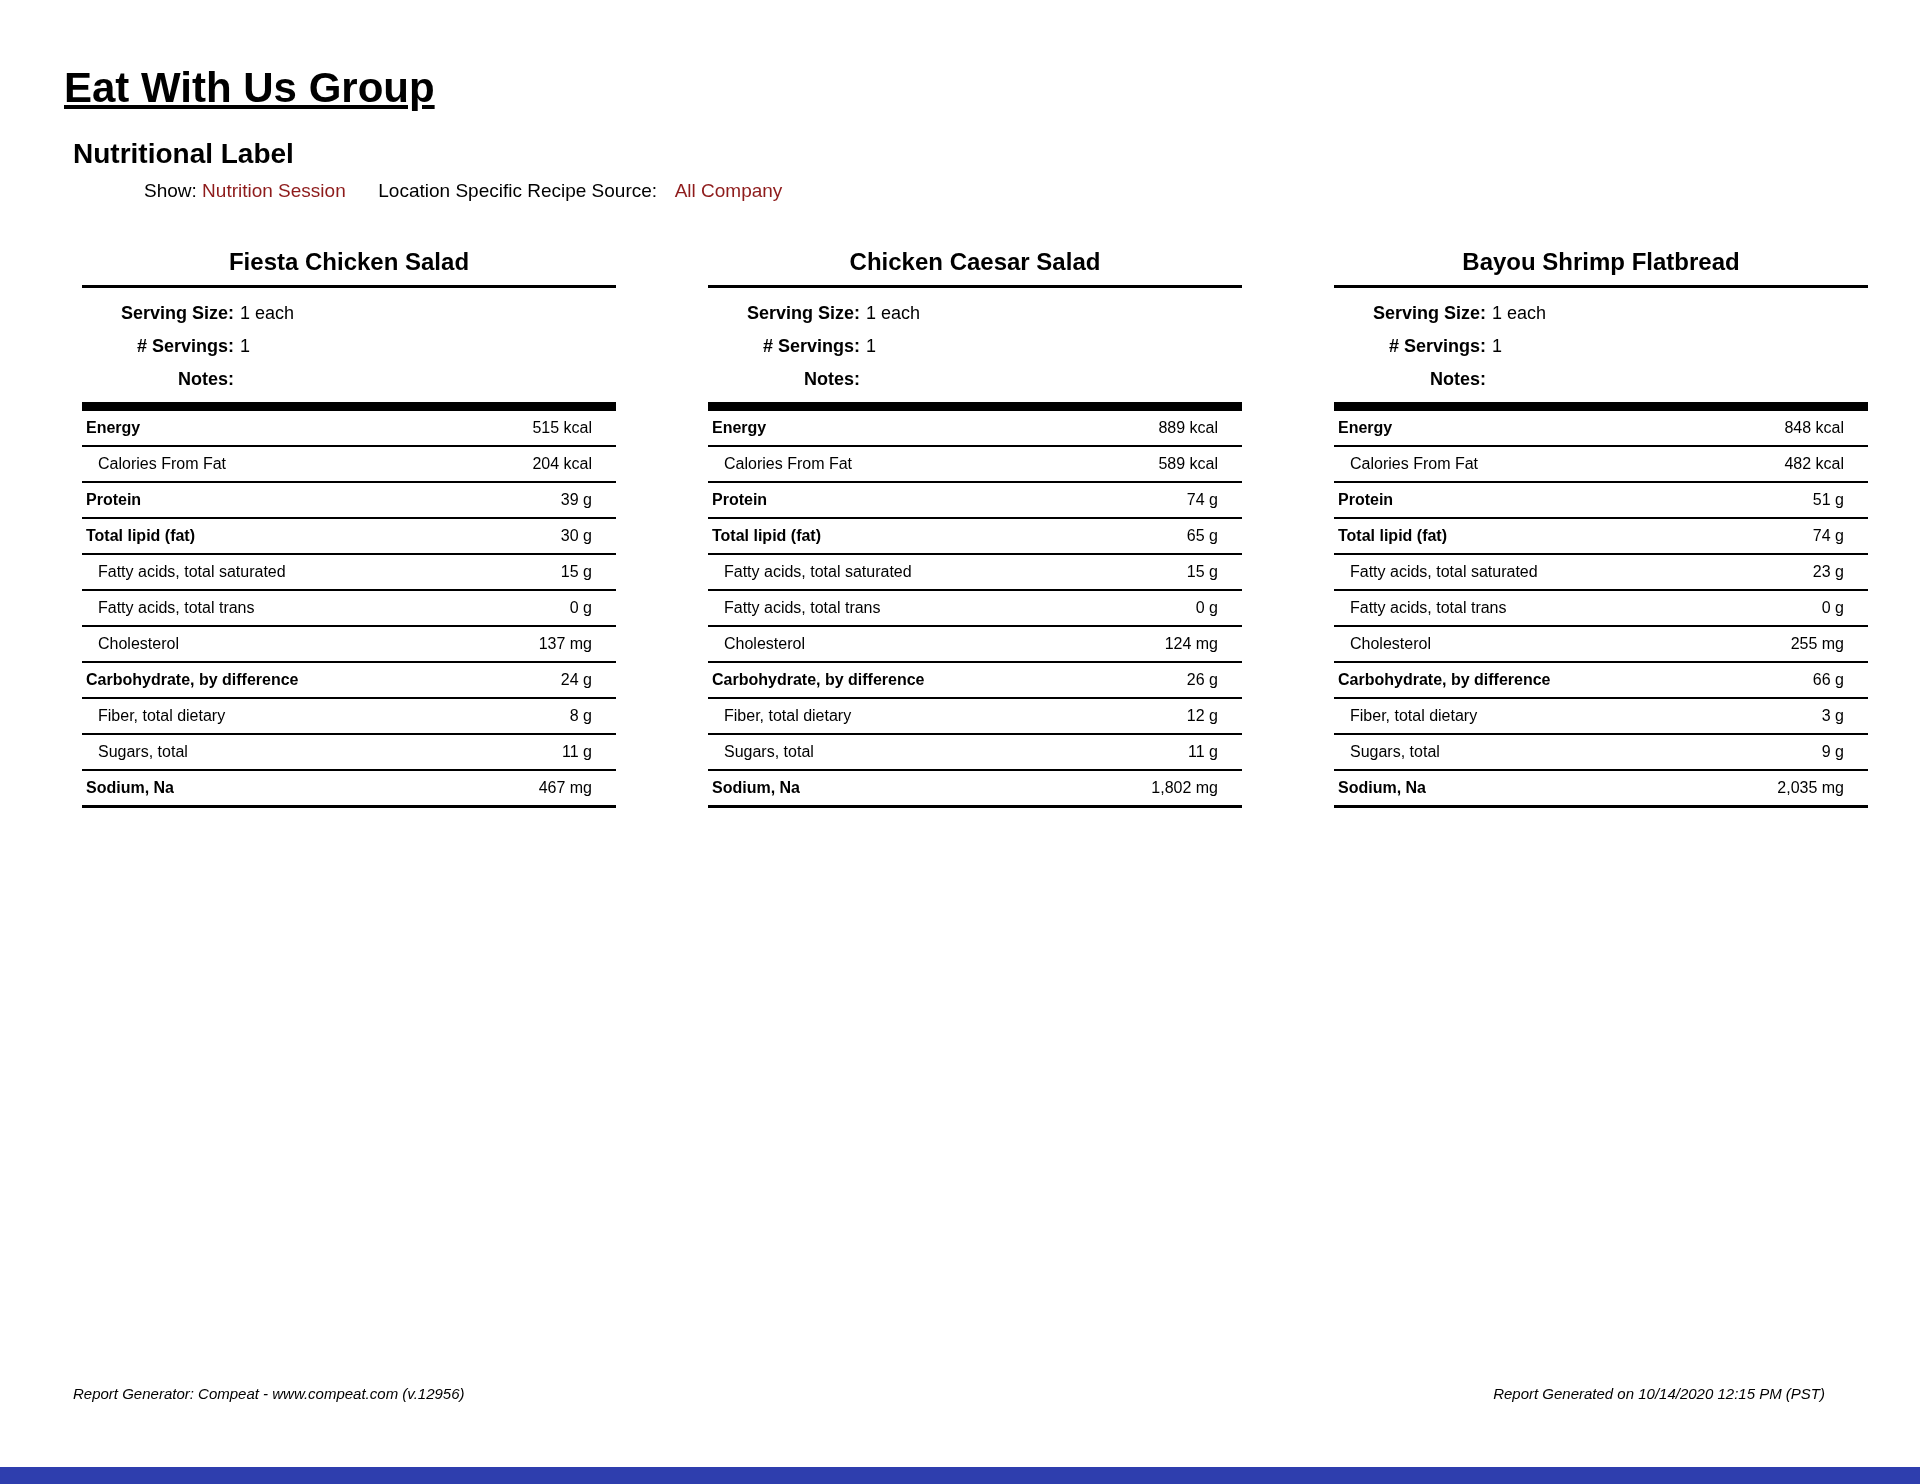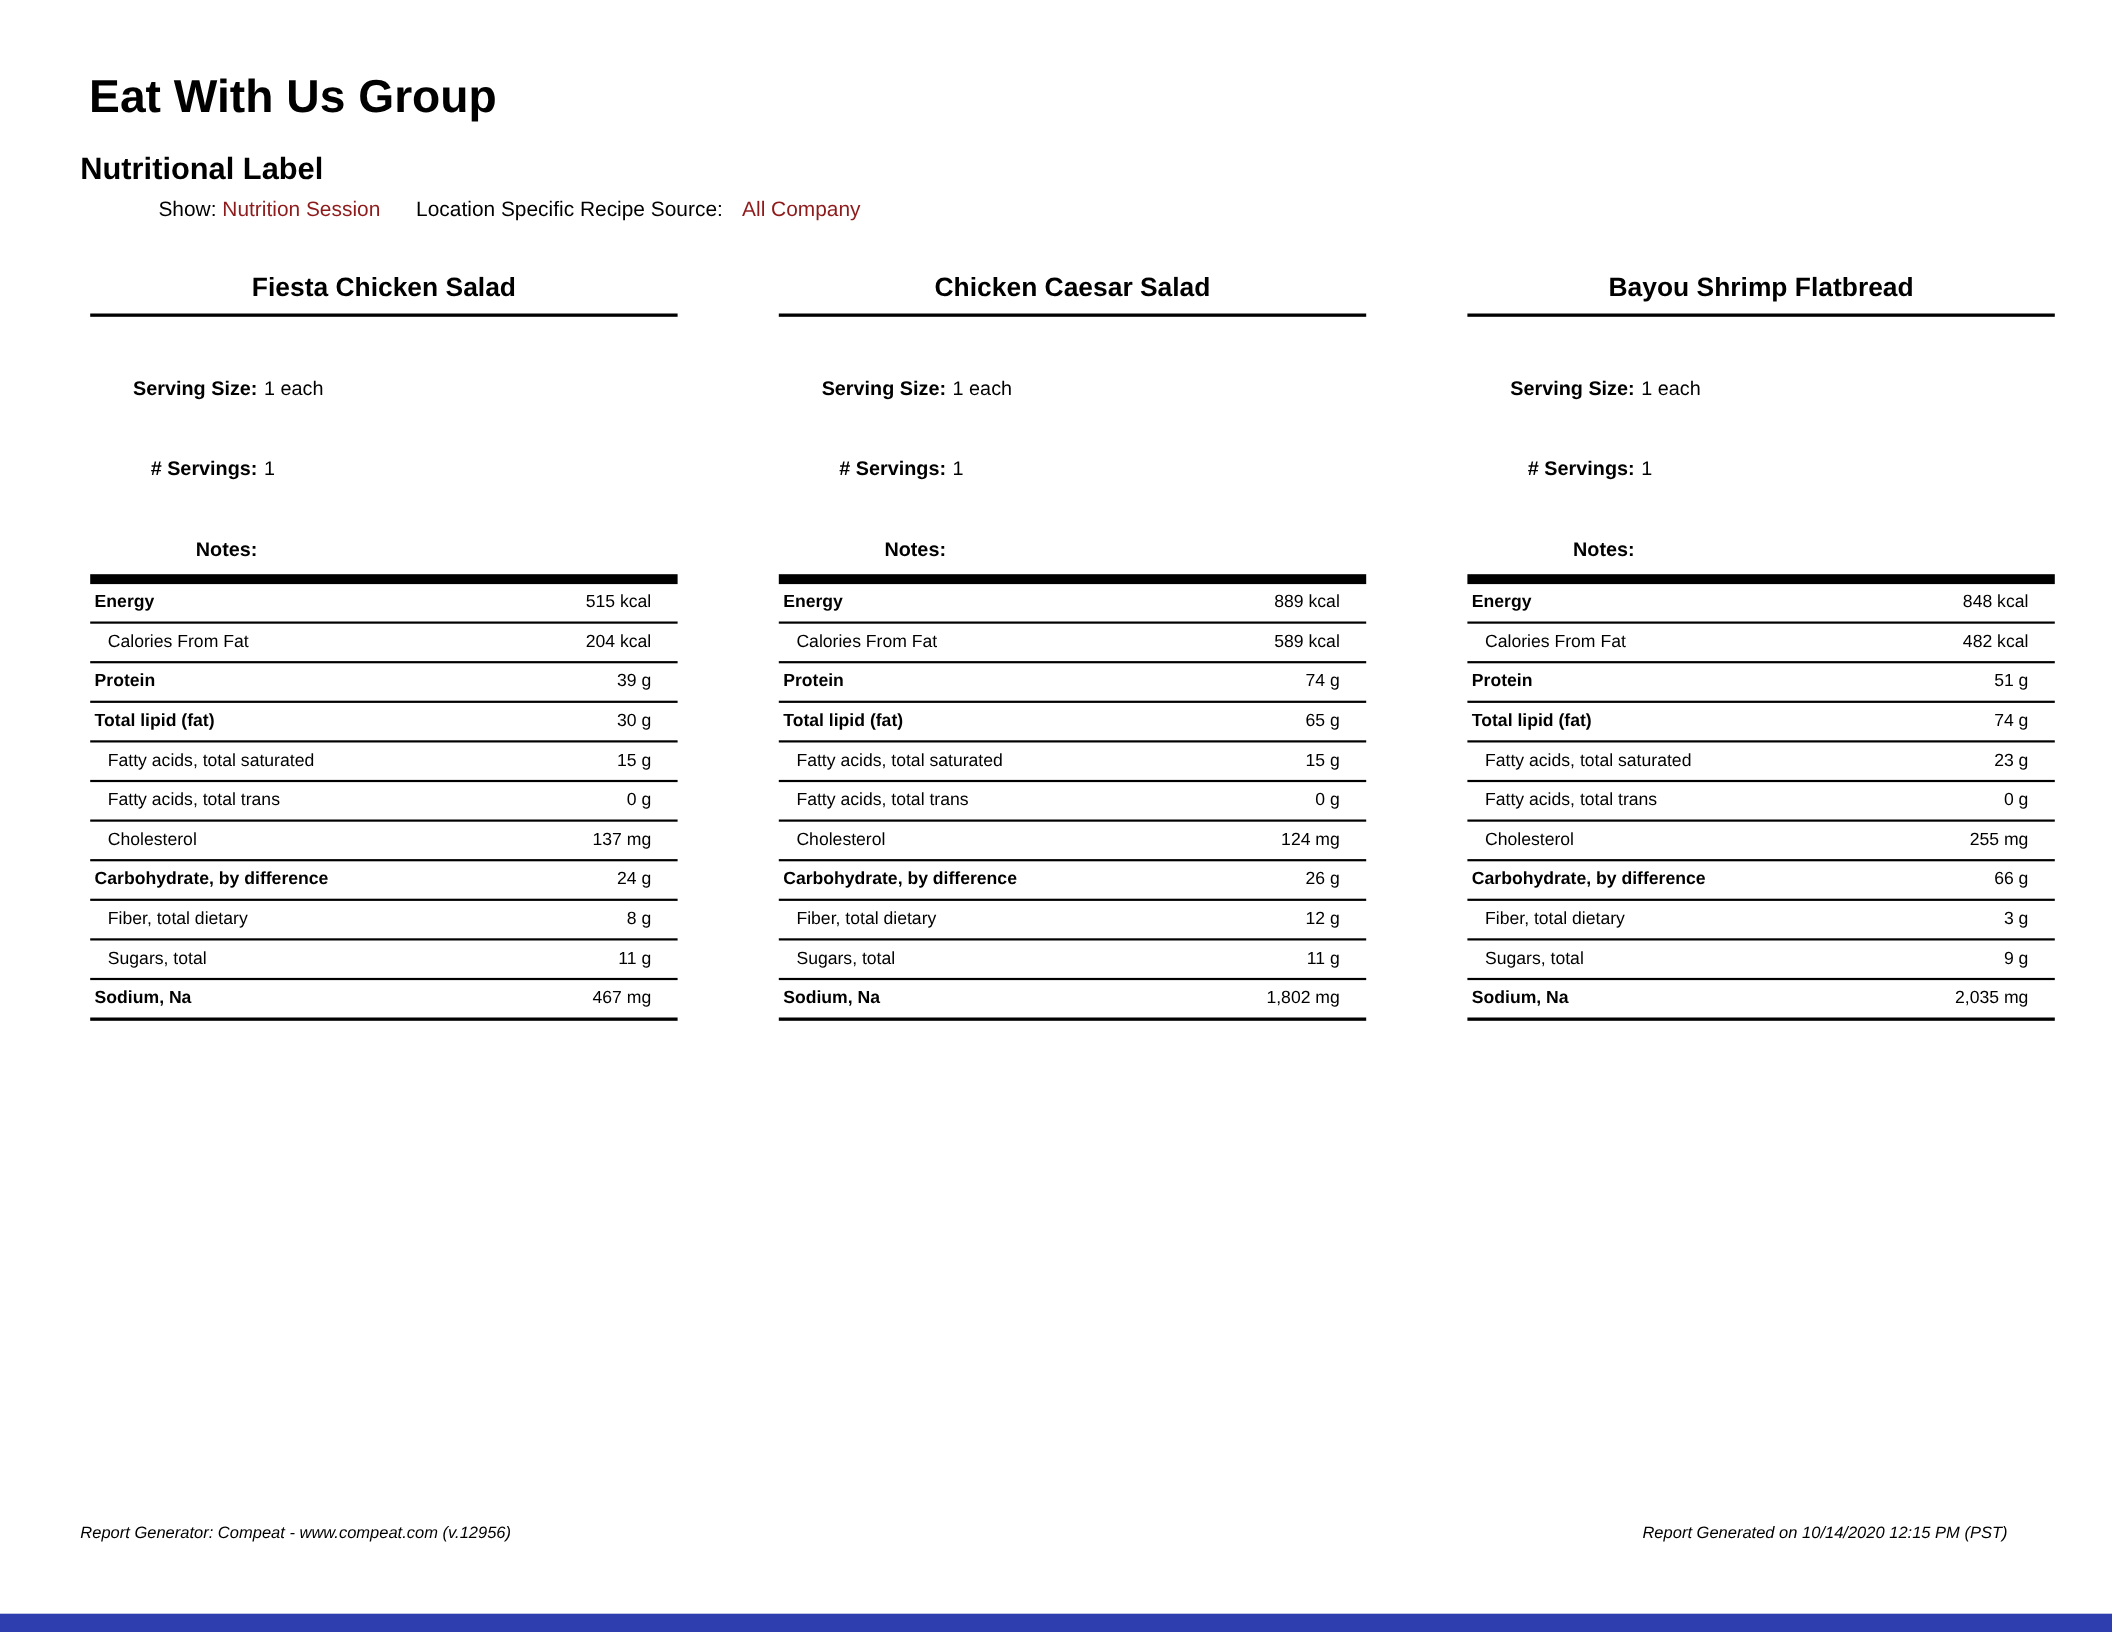--- a/index.html
+++ b/index.html
@@ -7,25 +7,26 @@
     width: 1920px;
     height: 1484px;
     position: relative;
     background: #ffffff;
     color: #000000;
     font-family: "Liberation Sans", sans-serif;
     overflow: hidden;
   }
   .company-title {
     position: absolute;
-    left: 81px;
+    left: 64px;
     top: 64px;
     font-size: 42px;
     font-weight: bold;
     margin: 0;
+    text-decoration: underline;
   }
   .report-title {
     position: absolute;
     left: 73px;
     top: 138px;
     font-size: 28px;
     font-weight: bold;
     margin: 0;
   }
   .params {
@@ -48,21 +49,21 @@
   }
   .label { width: 534px; }
   .label-title {
     font-size: 24px;
     font-weight: bold;
     text-align: center;
     padding-bottom: 9px;
     border-bottom: 3px solid #000;
   }
   .label-head { padding-top: 9px; padding-bottom: 6px; }
-  .head-line { font-size: 18px; line-height: 33px; white-space: nowrap; margin-top: 40px; }
+  .head-line { font-size: 18px; line-height: 33px; white-space: nowrap; }
   .head-label {
     display: inline-block;
     width: 152px;
     text-align: right;
     font-weight: bold;
   }
   .head-val { margin-left: 6px; }
   .thick-bar { height: 9px; background: #000; }
 
   .row {

